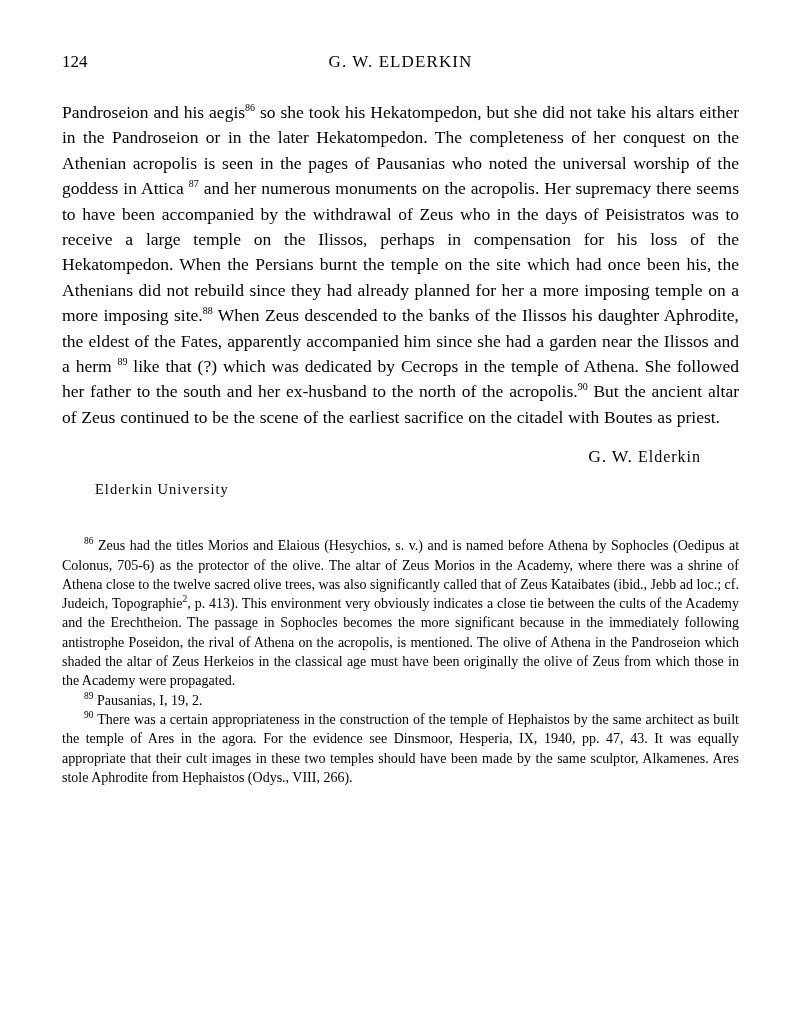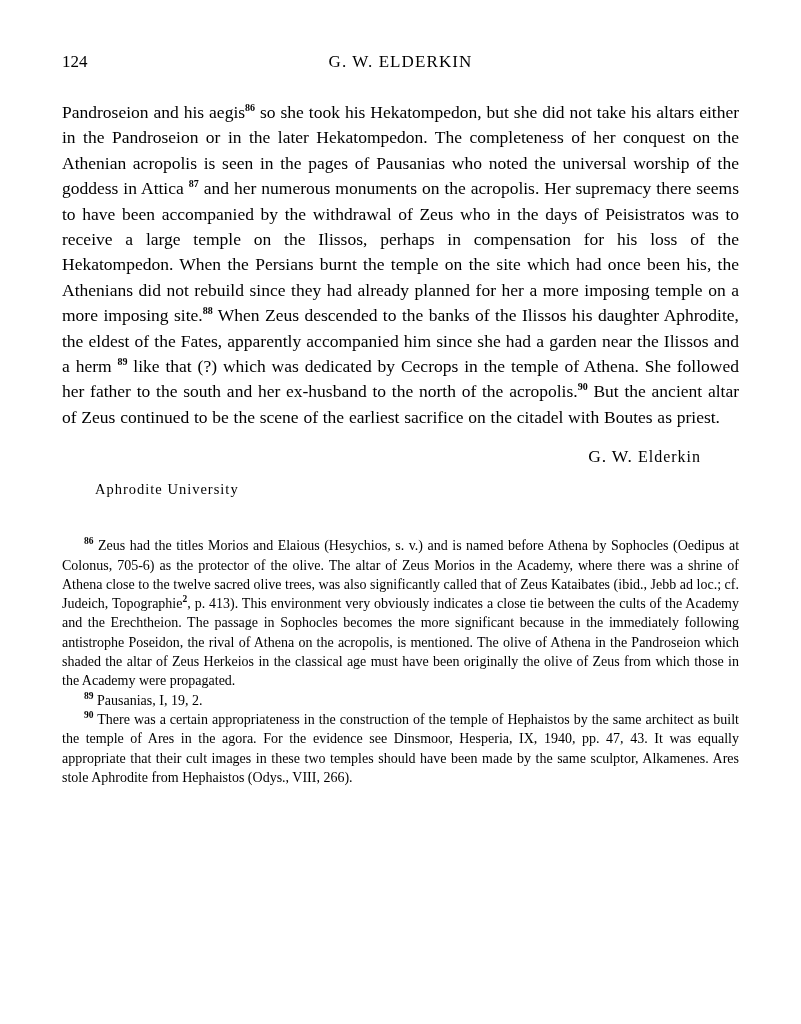--- a/index.html
+++ b/index.html
@@ -49,21 +49,20 @@
     word-spacing: 0.4px;
   }
   .body-text p {
     margin: 0;
     text-indent: 0;
   }
   sup {
     font-size: 10px;
     vertical-align: super;
     line-height: 0;
-    font-weight: bold;
   }
   
   .signature {
     text-align: right;
     font-size: 17.5px;
     letter-spacing: 0.8px;
     margin-top: 16px;
     padding-right: 38px;
   }
   .signature .sc {
@@ -103,21 +102,21 @@
     <div class="folio">124</div>
     <div class="head-title">G. W. ELDERKIN</div>
   </div>
 
   <div class="body-text">
     <p><span>Pandroseion and his aegis</span><sup>86</sup><span> so she took his Hekatompedon, but she did not take his altars either in the Pandroseion or in the later Hekatompedon.  The completeness of her conquest on the Athenian acropolis is seen in the pages of Pausanias who noted the universal worship of the goddess in Attica </span><sup>87</sup><span> and her numerous monuments on the acropolis.  Her supremacy there seems to have been accompanied by the withdrawal of Zeus who in the days of Peisistratos was to receive a large temple on the Ilissos, perhaps in compensation for his loss of the Hekatompedon.  When the Persians burnt the temple on the site which had once been his, the Athenians did not rebuild since they had already planned for her a more imposing temple on a more imposing site.</span><sup>88</sup><span> When Zeus descended to the banks of the Ilissos his daughter Aphrodite, the eldest of the Fates, apparently accompanied him since she had a garden near the Ilissos and a herm </span><sup>89</sup><span> like that (?) which was dedicated by Cecrops in the temple of Athena. She followed her father to the south and her ex-husband to the north of the acropolis.</span><sup>90</sup><span> But the ancient altar of Zeus continued to be the scene of the earliest sacrifice on the citadel with Boutes as priest.</span></p>
   </div>
 
   <div class="signature"><span>G. W. </span><span class="sc">Elderkin</span></div>
 
-  <div class="affiliation">Aphrodite University</div>
+  <div class="affiliation">Elderkin University</div>
 
   <div class="notes">
       <p class="note-indent"><sup>86</sup> <span>Zeus had the titles Morios and Elaious (Hesychios, </span><span class="it">s. v.</span><span>) and is named before Athena by Sophocles (</span><span class="it">Oedipus at Colonus</span><span>, 705-6) as the protector of the olive.  The altar of Zeus Morios in the Academy, where there was a shrine of Athena close to the twelve sacred olive trees, was also significantly called that of Zeus Kataibates (</span><span class="it">ibid.</span><span>, Jebb </span><span class="it">ad loc.</span><span>; cf. Judeich, </span><span class="it">Topographie</span><sup>2</sup><span>, p. 413).  This environment very obviously indicates a close tie between the cults of the Academy and the Erechtheion.  The passage in Sophocles becomes the more significant because in the immediately following antistrophe Poseidon, the rival of Athena on the acropolis, is mentioned.  The olive of Athena in the Pandroseion which shaded the altar of Zeus Herkeios in the classical age must have been originally the olive of Zeus from which those in the Academy were propagated.</span></p>
       <p class="note-indent"><sup>89</sup> <span>Pausanias, I, 19, 2.</span></p>
       <p class="note-indent"><sup>90</sup> <span>There was a certain appropriateness in the construction of the temple of Hephaistos by the same architect as built the temple of Ares in the agora.  For the evidence see Dinsmoor, </span><span class="it">Hesperia,</span><span> IX, 1940, pp. 47, 43.  It was equally appropriate that their cult images in these two temples should have been made by the same sculptor, Alkamenes.  Ares stole Aphrodite from Hephaistos (</span><span class="it">Odys.</span><span>, VIII, 266).</span></p>
     </div>
 
 </div>
 
 </body></html>

